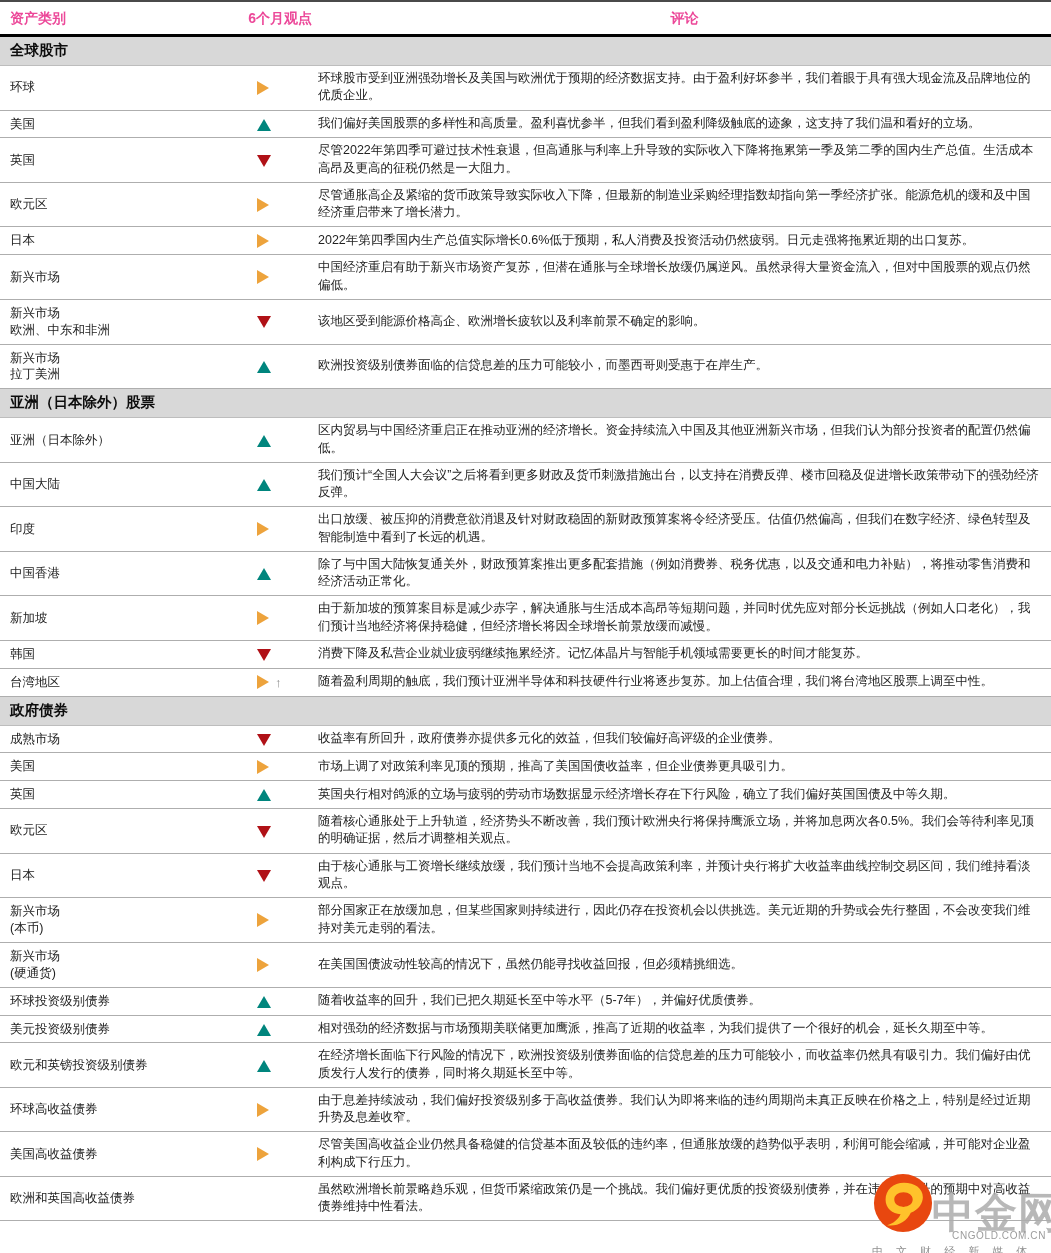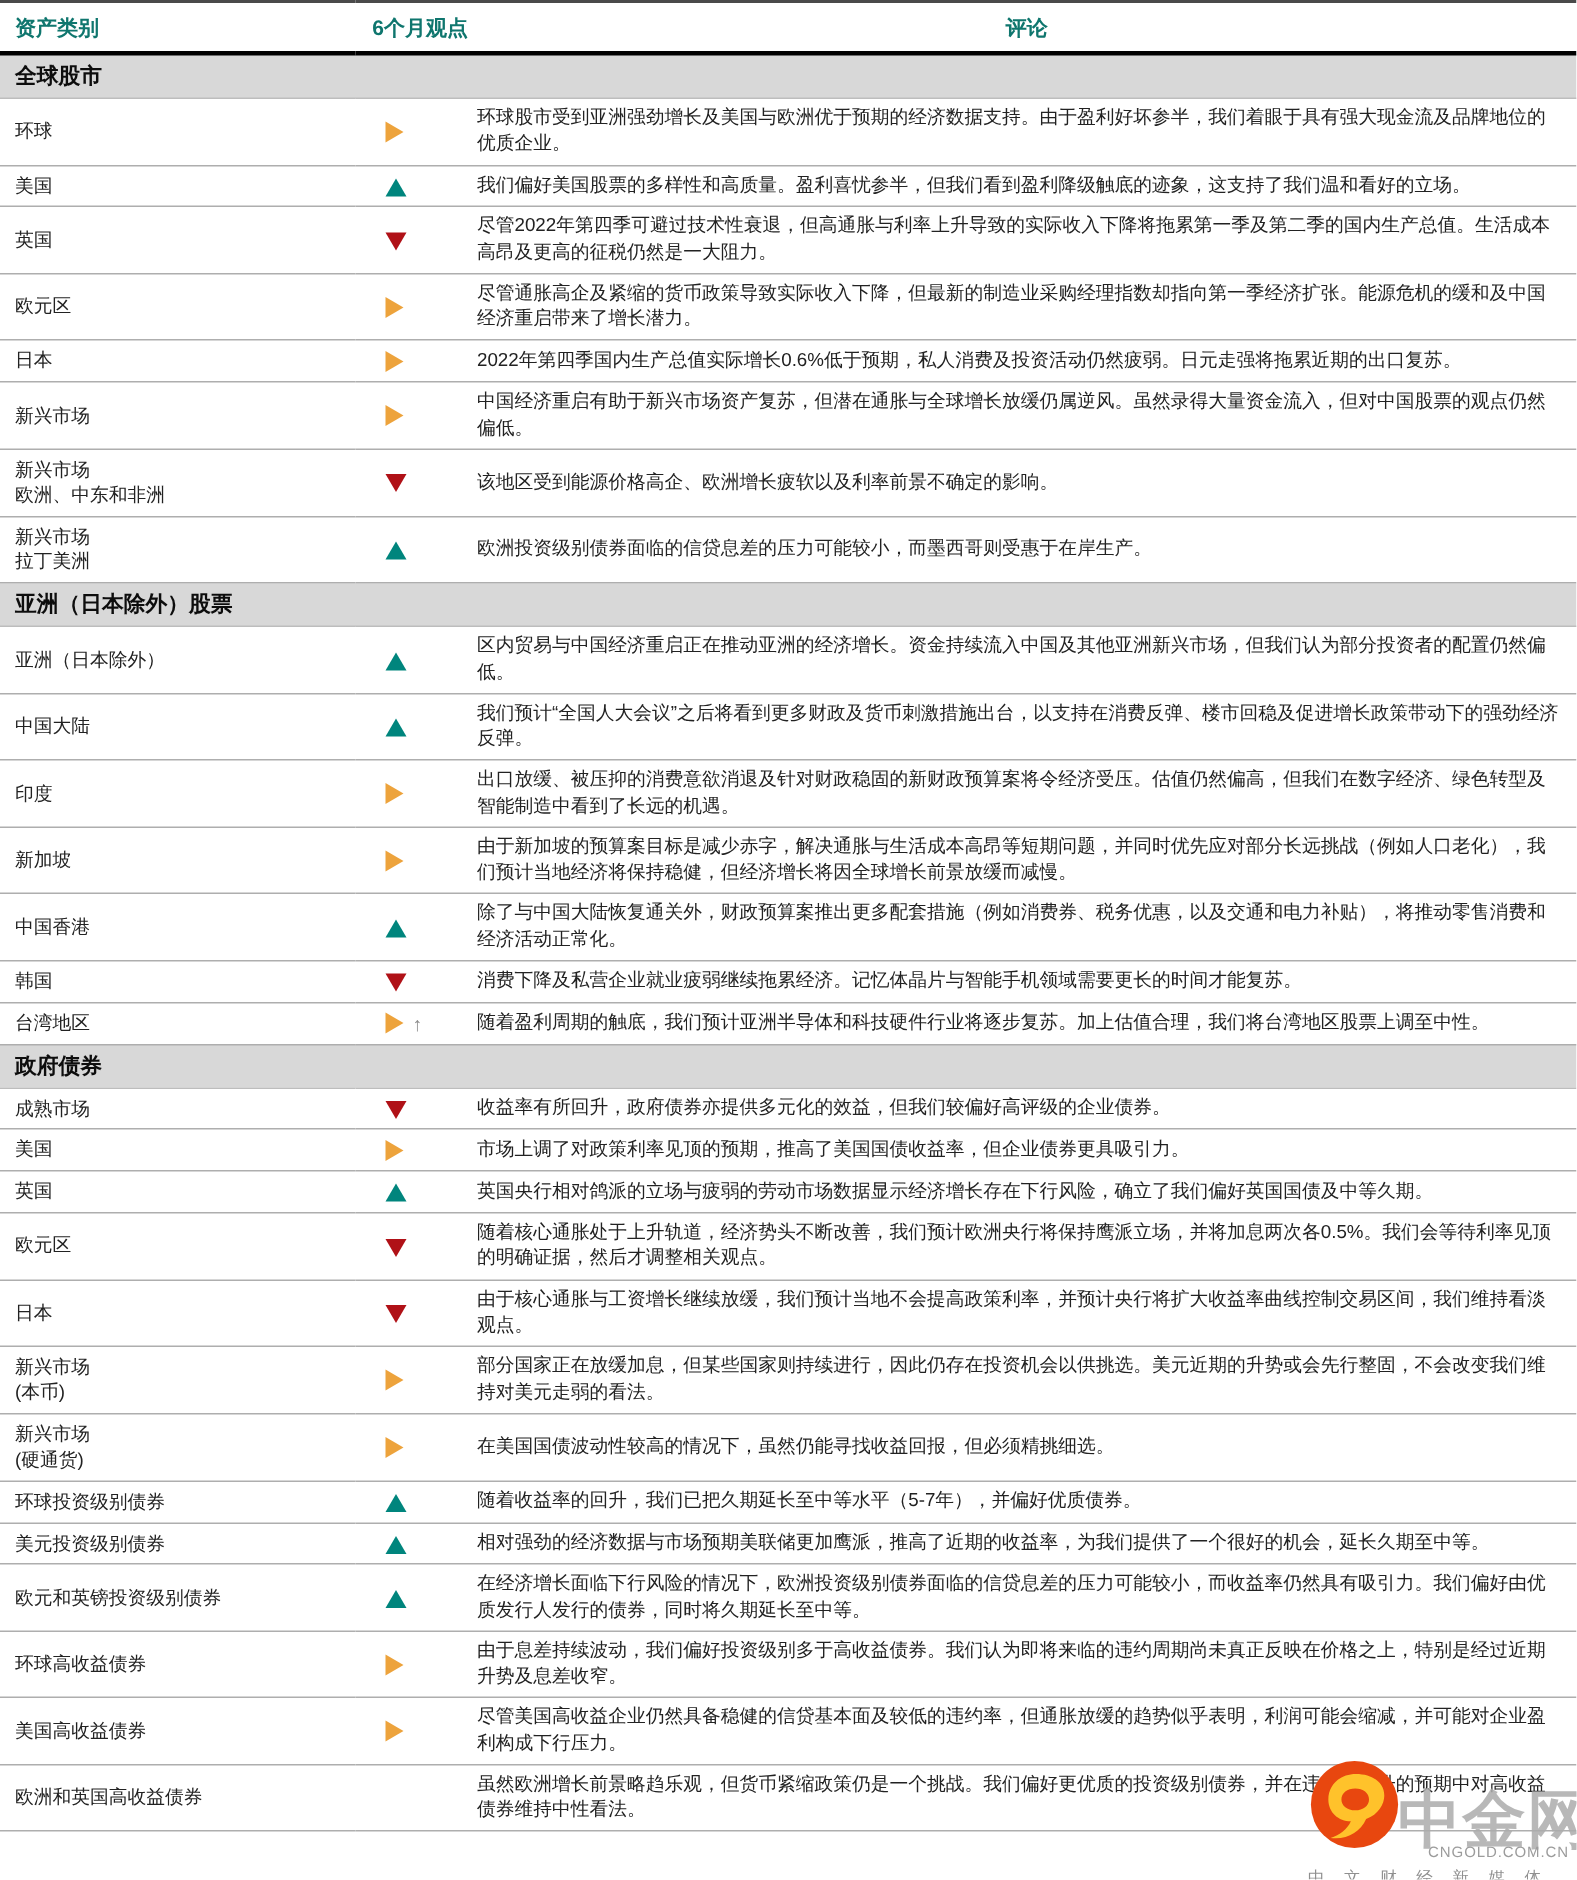--- a/index.html
+++ b/index.html
@@ -22,21 +22,21 @@
     table-layout: fixed;
     border-top: 2px solid #4a4a4a;
   }
   col.col-asset  { width: 237px; }
   col.col-view   { width: 81px; }
   col.col-comment{ width: 733px; }
 
   thead th {
     font-size: 14px;
     font-weight: bold;
-    color: #0f766e;
+    color: #ec4899;
     padding: 8px 6px 6px 6px;
     border-bottom: 3px solid #000;
     vertical-align: middle;
     white-space: nowrap;
   }
   th.h-asset   { text-align: left; padding-left: 10px; }
   th.h-view    { text-align: right; padding-left: 0; margin-top: 36px; }
   th.h-comment { text-align: center; }
 
   tr.section-row td {
@@ -207,28 +207,28 @@
           <td class="c-asset">中国大陆</td>
           <td class="c-view"><span class="tri tri-up"></span></td>
           <td class="c-comment">我们预计“全国人大会议”之后将看到更多财政及货币刺激措施出台，以支持在消费反弹、楼市回稳及促进增长政策带动下的强劲经济反弹。</td>
         </tr>
         <tr class="data-row">
           <td class="c-asset">印度</td>
           <td class="c-view"><span class="tri tri-right"></span></td>
           <td class="c-comment">出口放缓、被压抑的消费意欲消退及针对财政稳固的新财政预算案将令经济受压。估值仍然偏高，但我们在数字经济、绿色转型及智能制造中看到了长远的机遇。</td>
         </tr>
         <tr class="data-row">
+          <td class="c-asset">中国香港</td>
+          <td class="c-view"><span class="tri tri-up"></span></td>
+          <td class="c-comment">除了与中国大陆恢复通关外，财政预算案推出更多配套措施（例如消费券、税务优惠，以及交通和电力补贴），将推动零售消费和经济活动正常化。</td>
+        </tr>
+        <tr class="data-row">
           <td class="c-asset">新加坡</td>
           <td class="c-view"><span class="tri tri-right"></span></td>
           <td class="c-comment">由于新加坡的预算案目标是减少赤字，解决通胀与生活成本高昂等短期问题，并同时优先应对部分长远挑战（例如人口老化），我们预计当地经济将保持稳健，但经济增长将因全球增长前景放缓而减慢。</td>
-        </tr>
-        <tr class="data-row">
-          <td class="c-asset">中国香港</td>
-          <td class="c-view"><span class="tri tri-up"></span></td>
-          <td class="c-comment">除了与中国大陆恢复通关外，财政预算案推出更多配套措施（例如消费券、税务优惠，以及交通和电力补贴），将推动零售消费和经济活动正常化。</td>
         </tr>
         <tr class="data-row">
           <td class="c-asset">韩国</td>
           <td class="c-view"><span class="tri tri-down"></span></td>
           <td class="c-comment">消费下降及私营企业就业疲弱继续拖累经济。记忆体晶片与智能手机领域需要更长的时间才能复苏。</td>
         </tr>
         <tr class="data-row">
           <td class="c-asset">台湾地区</td>
           <td class="c-view"><span class="tri tri-right"></span><span class="upgrade-arrow">↑</span></td>
           <td class="c-comment">随着盈利周期的触底，我们预计亚洲半导体和科技硬件行业将逐步复苏。加上估值合理，我们将台湾地区股票上调至中性。</td>

